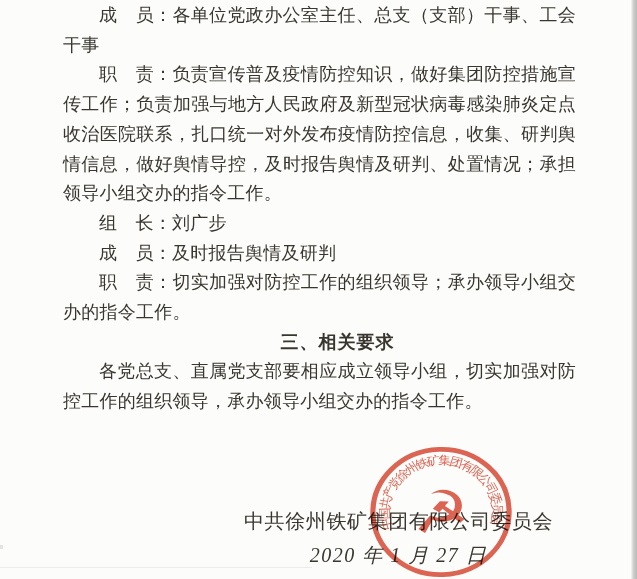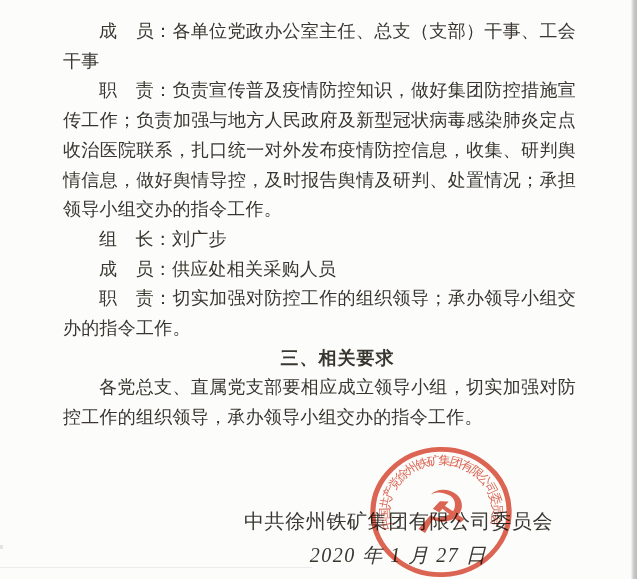--- a/index.html
+++ b/index.html
@@ -16,21 +16,21 @@
     position:relative;
   }
   .page{
     position:absolute;
     inset:0;
     background:var(--paper);
   }
   .body-text{
     position:absolute;
     left:63px;
-    top:17px;
+    top:1px;
     width:513px;
     font-size:18px;
     line-height:29.7px;
     letter-spacing:0.25px;
     text-align:justify;
     text-justify:inter-ideograph;
   }
   .body-text p{
     text-indent:2em;
     word-break:break-all;
@@ -93,21 +93,21 @@
 </style>
 </head>
 <body>
 
 <div class="page">
 
   <div class="body-text">
     <p>成　员：各单位党政办公室主任、总支（支部）干事、工会干事</p>
     <p>职　责：负责宣传普及疫情防控知识，做好集团防控措施宣传工作；负责加强与地方人民政府及新型冠状病毒感染肺炎定点收治医院联系，扎口统一对外发布疫情防控信息，收集、研判舆情信息，做好舆情导控，及时报告舆情及研判、处置情况；承担领导小组交办的指令工作。</p>
     <p>组　长：刘广步</p>
-    <p>成　员：供应处相关采购人员</p>
+    <p>成　员：及时报告舆情及研判</p>
     <p>职　责：切实加强对防控工作的组织领导；承办领导小组交办的指令工作。</p>
     <p class="heading">三、相关要求</p>
     <p>各党总支、直属党支部要相应成立领导小组，切实加强对防控工作的组织领导，承办领导小组交办的指令工作。</p>
   </div>
 
   <div class="signature-block">
     <div class="signature-org">中共徐州铁矿集团有限公司委员会</div>
     <div class="signature-date">2020 年 1 月 27 日</div>
   </div>
 

